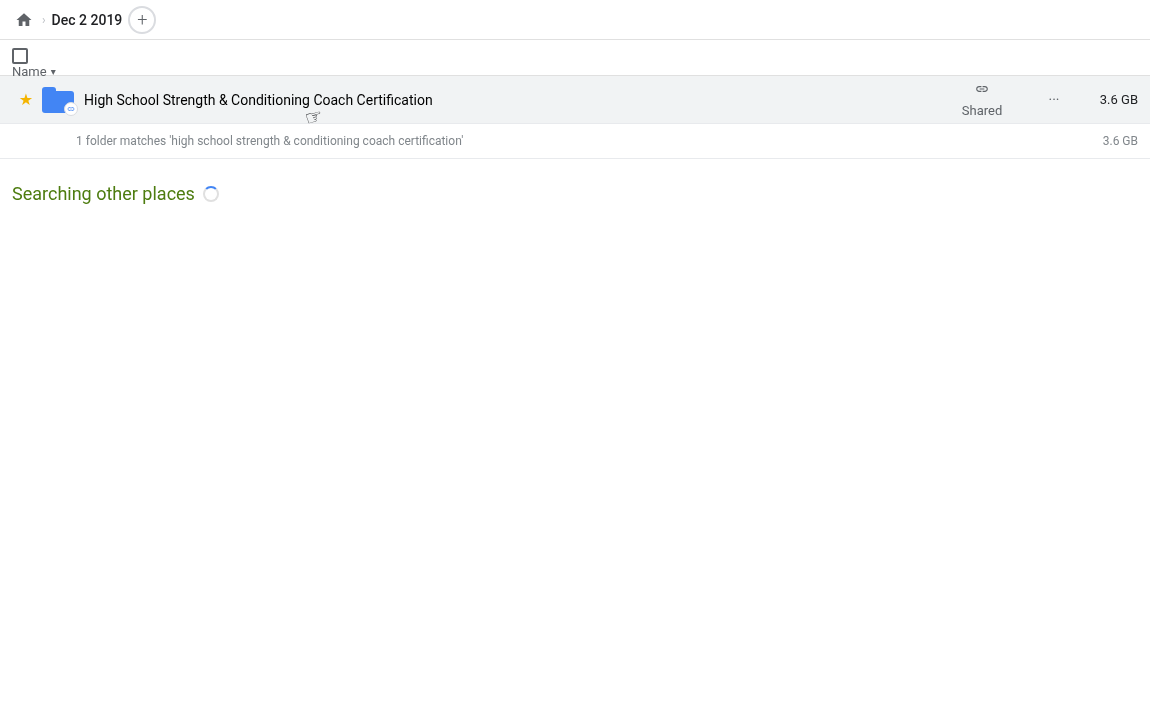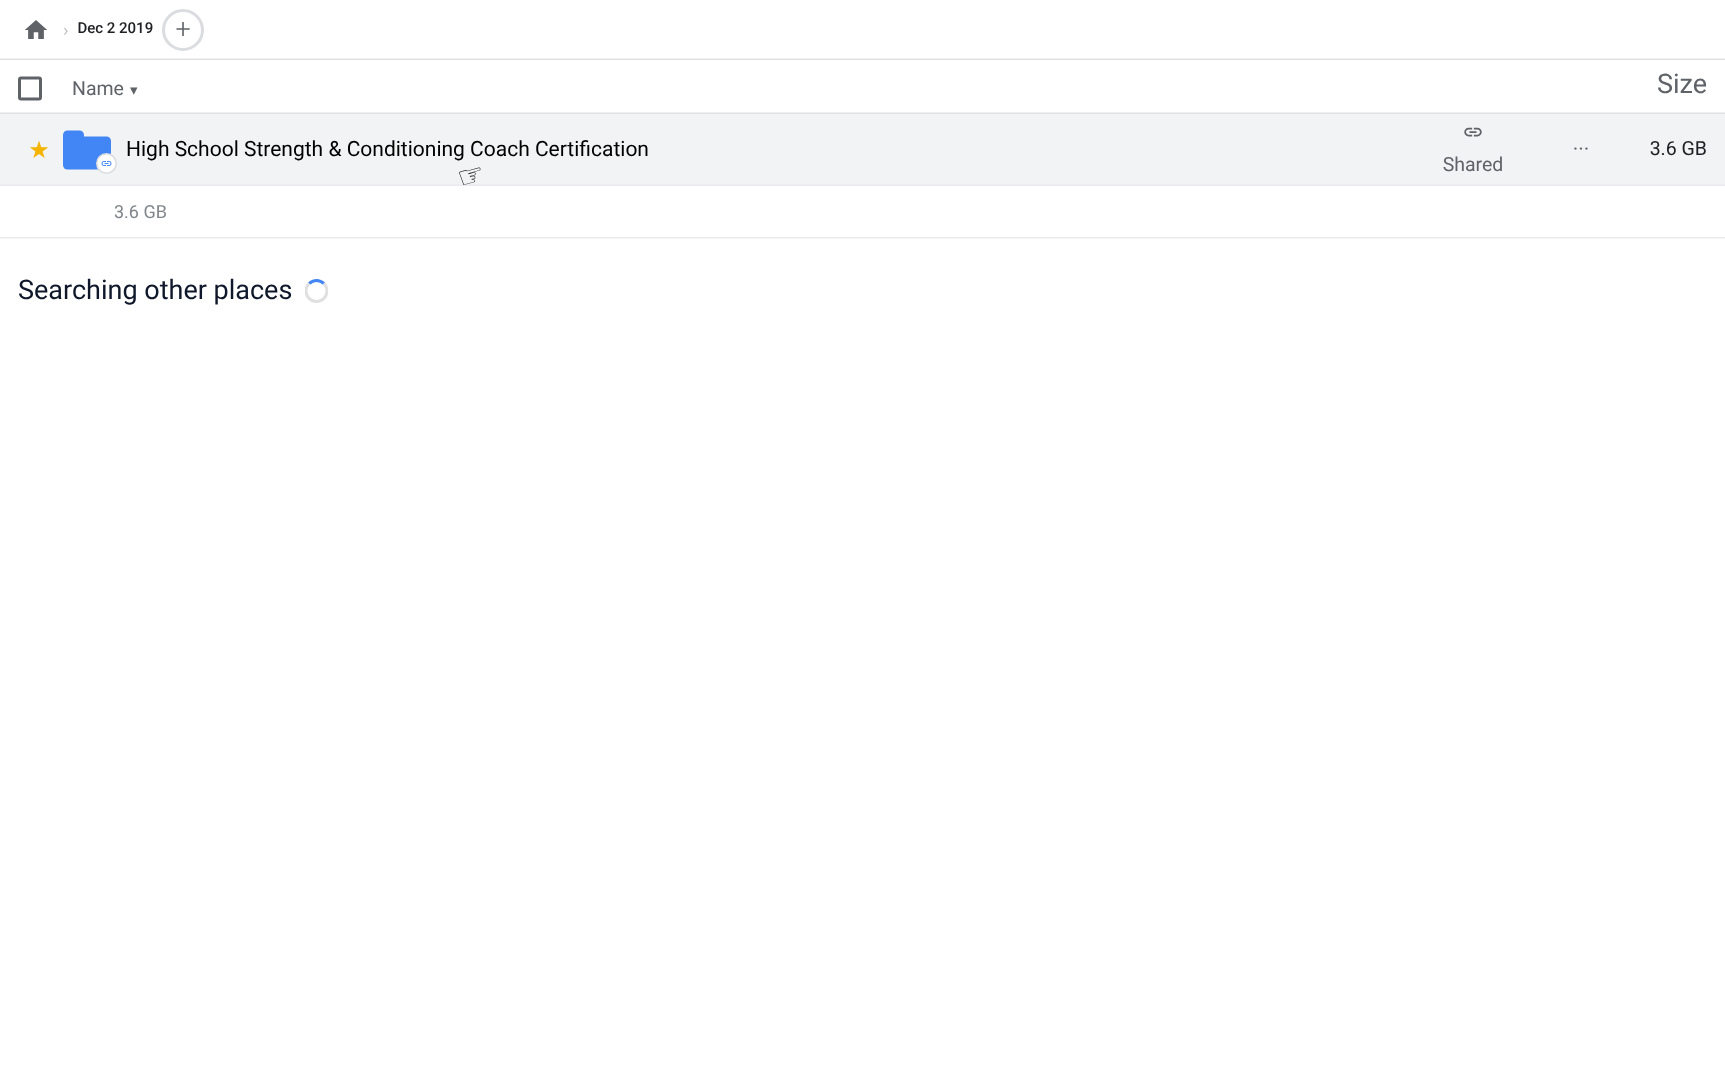--- a/index.html
+++ b/index.html
@@ -37,21 +37,21 @@
       cursor: pointer;
       color: #5f6368;
     }
 
     .top-bar-chevron {
       color: #bdc1c6;
       font-size: 12px;
     }
 
     .top-bar-date {
-      font-size: 10px;
+      font-size: 14px;
       color: #202124;
       font-weight: 500;
     }
 
     .top-bar-add {
       width: 28px;
       height: 28px;
       border-radius: 50%;
       border: 2px solid #dadce0;
       display: flex;
@@ -59,24 +59,25 @@
       justify-content: center;
       cursor: pointer;
       color: #5f6368;
       font-size: 18px;
       font-weight: 300;
     }
 
     
     .column-headers {
       display: flex;
-      align-items: flex-end;
+      align-items: flex-start;
       padding: 8px 12px;
       height: 36px;
       border-bottom: 1px solid #e0e0e0;
+      flex-direction: column;
     }
 
     .col-checkbox {
       width: 36px;
       display: flex;
       align-items: center;
     }
 
     .checkbox {
       width: 16px;
@@ -240,21 +241,21 @@
       font-size: 12px;
     }
 
     
     .searching-section {
       padding: 24px 12px;
     }
 
     .searching-title {
       font-size: 18px;
-      color: #0f172a;
+      color: #4d7c0f;
       font-weight: 400;
       display: flex;
       align-items: center;
       gap: 8px;
     }
 
     .searching-spinner {
       width: 16px;
       height: 16px;
       border: 2px solid #e0e0e0;
@@ -331,20 +332,21 @@
   </div>
 
   <div class="file-more">
     <span>···</span>
   </div>
 
   <span class="file-size">3.6 GB</span>
 </div>
 
 <div class="match-info">
+  <span>1 folder matches 'high school strength &amp; conditioning coach certification'</span>
   <span class="match-size">3.6 GB</span>
 </div>
 
 <div class="searching-section">
   <div class="searching-title">
     <span>Searching other places</span>
     <div class="searching-spinner"></div>
   </div>
 </div>
 

